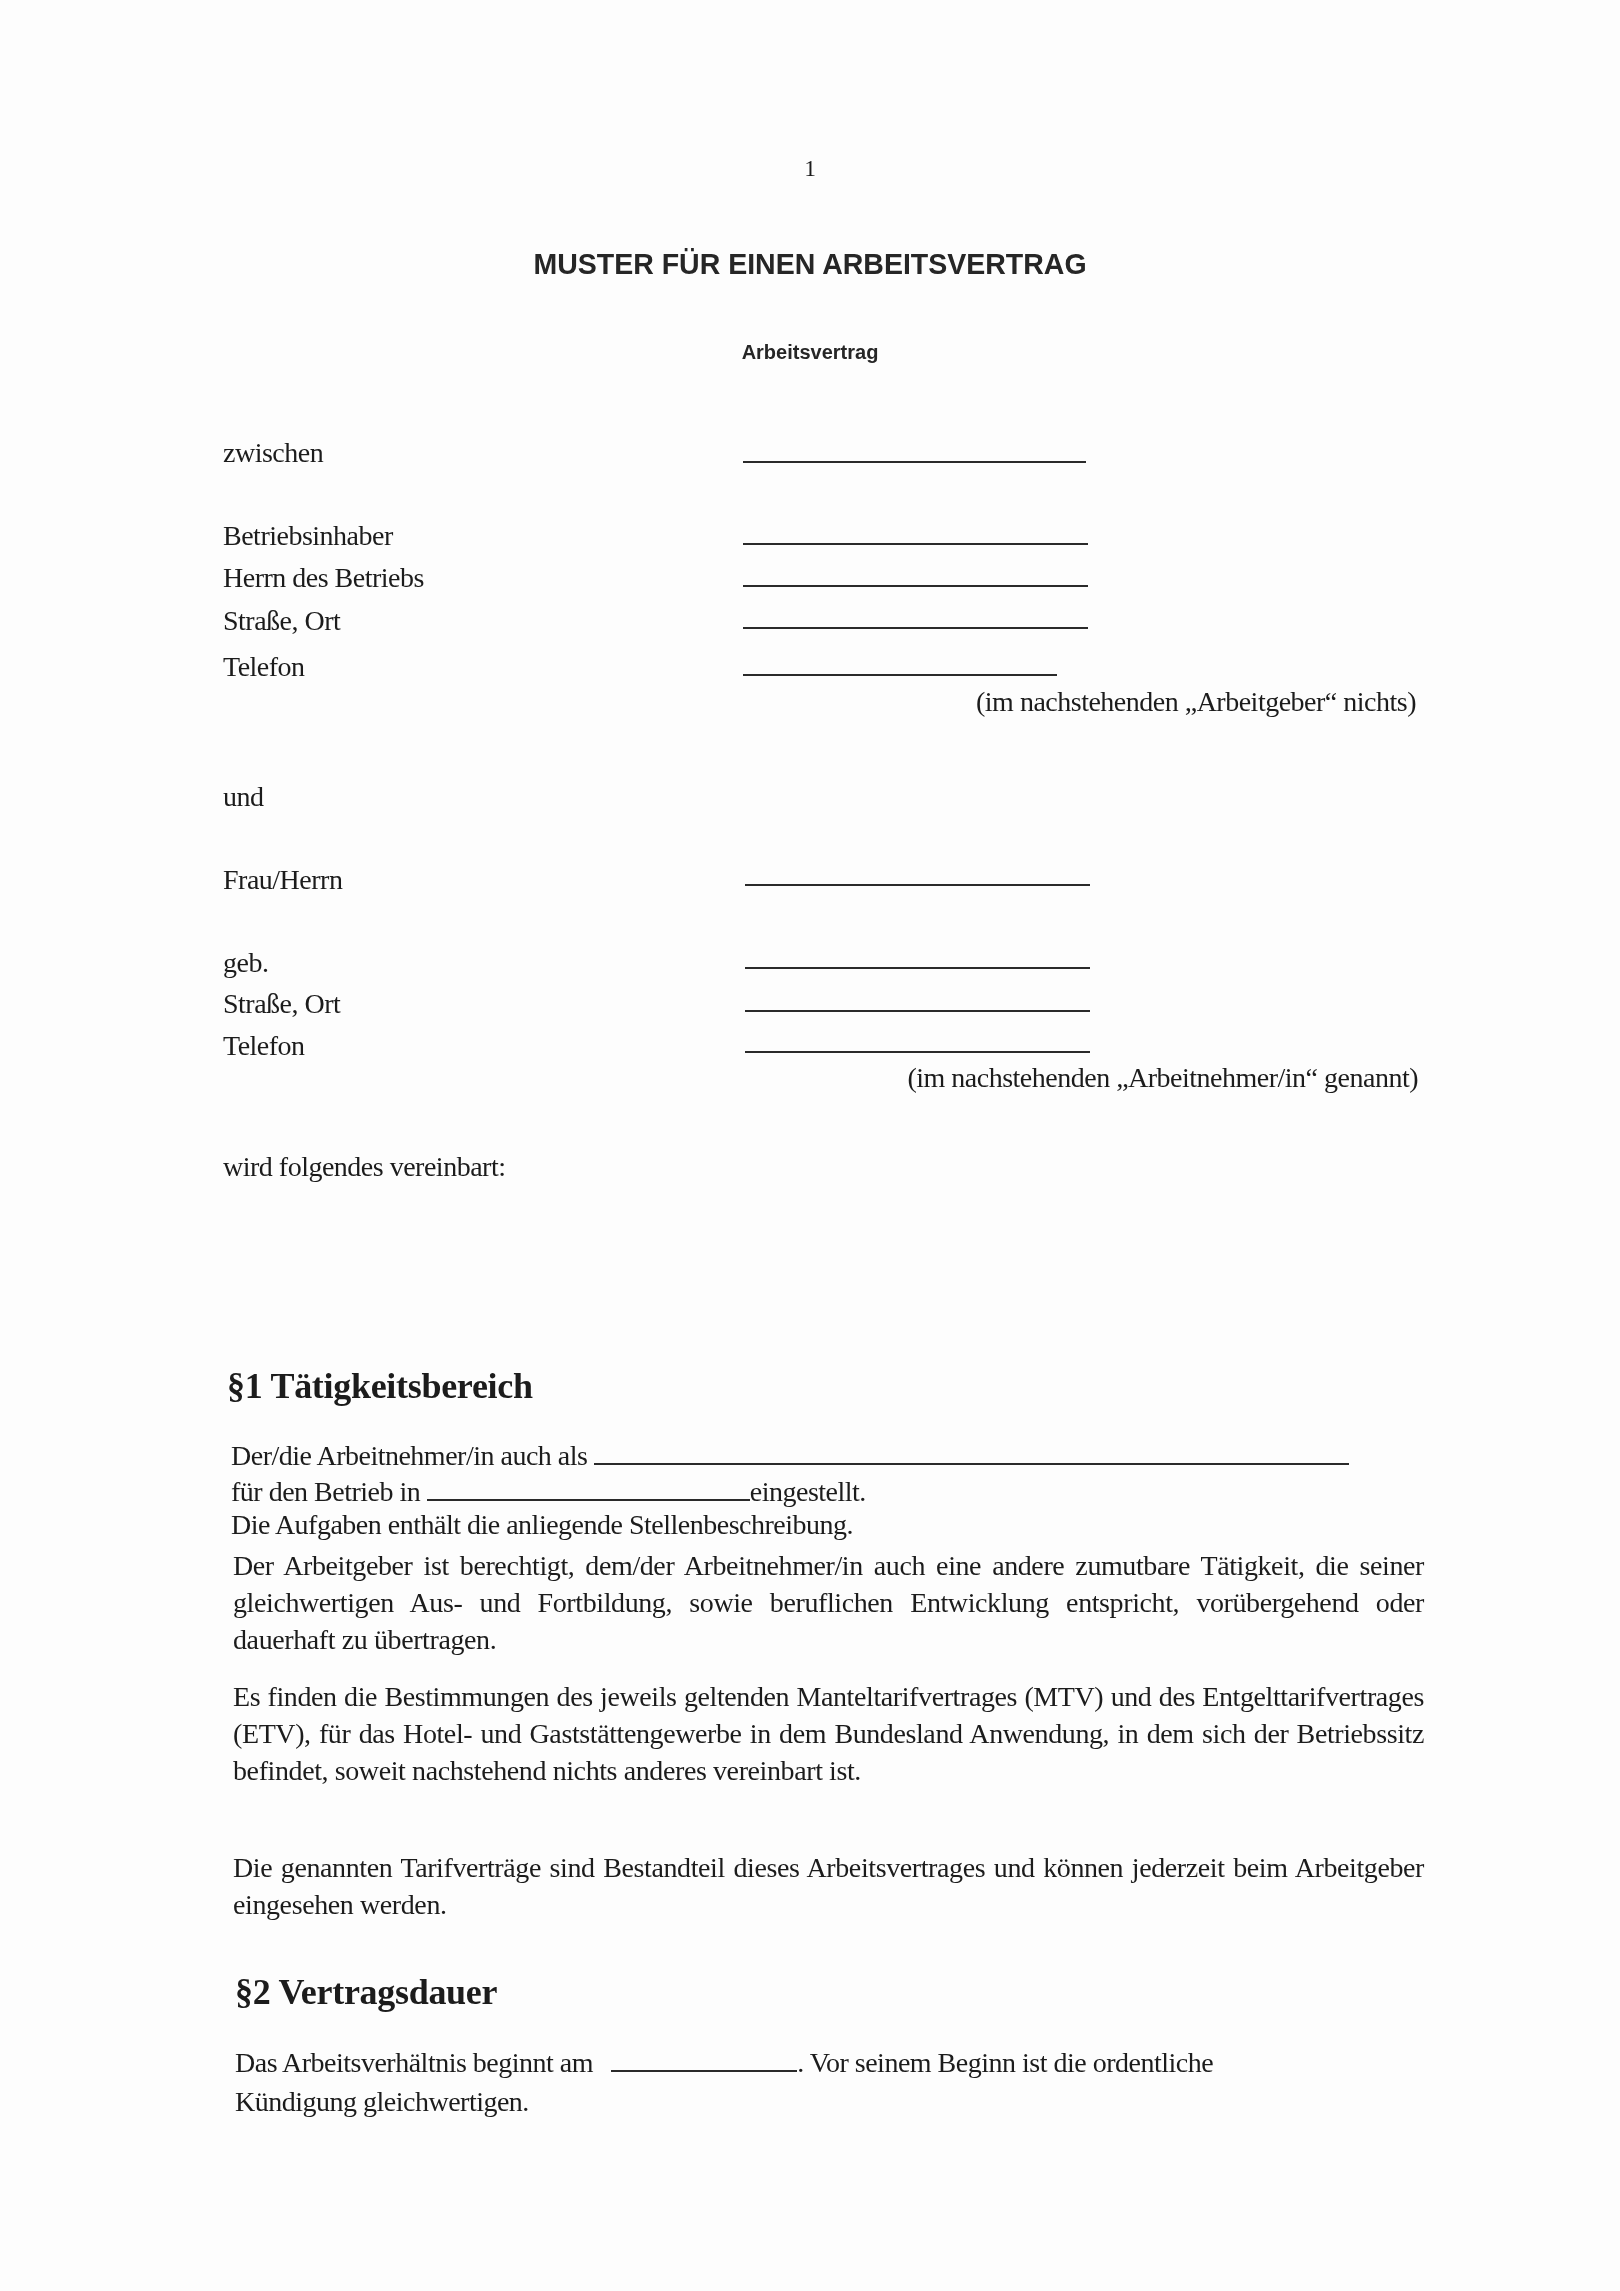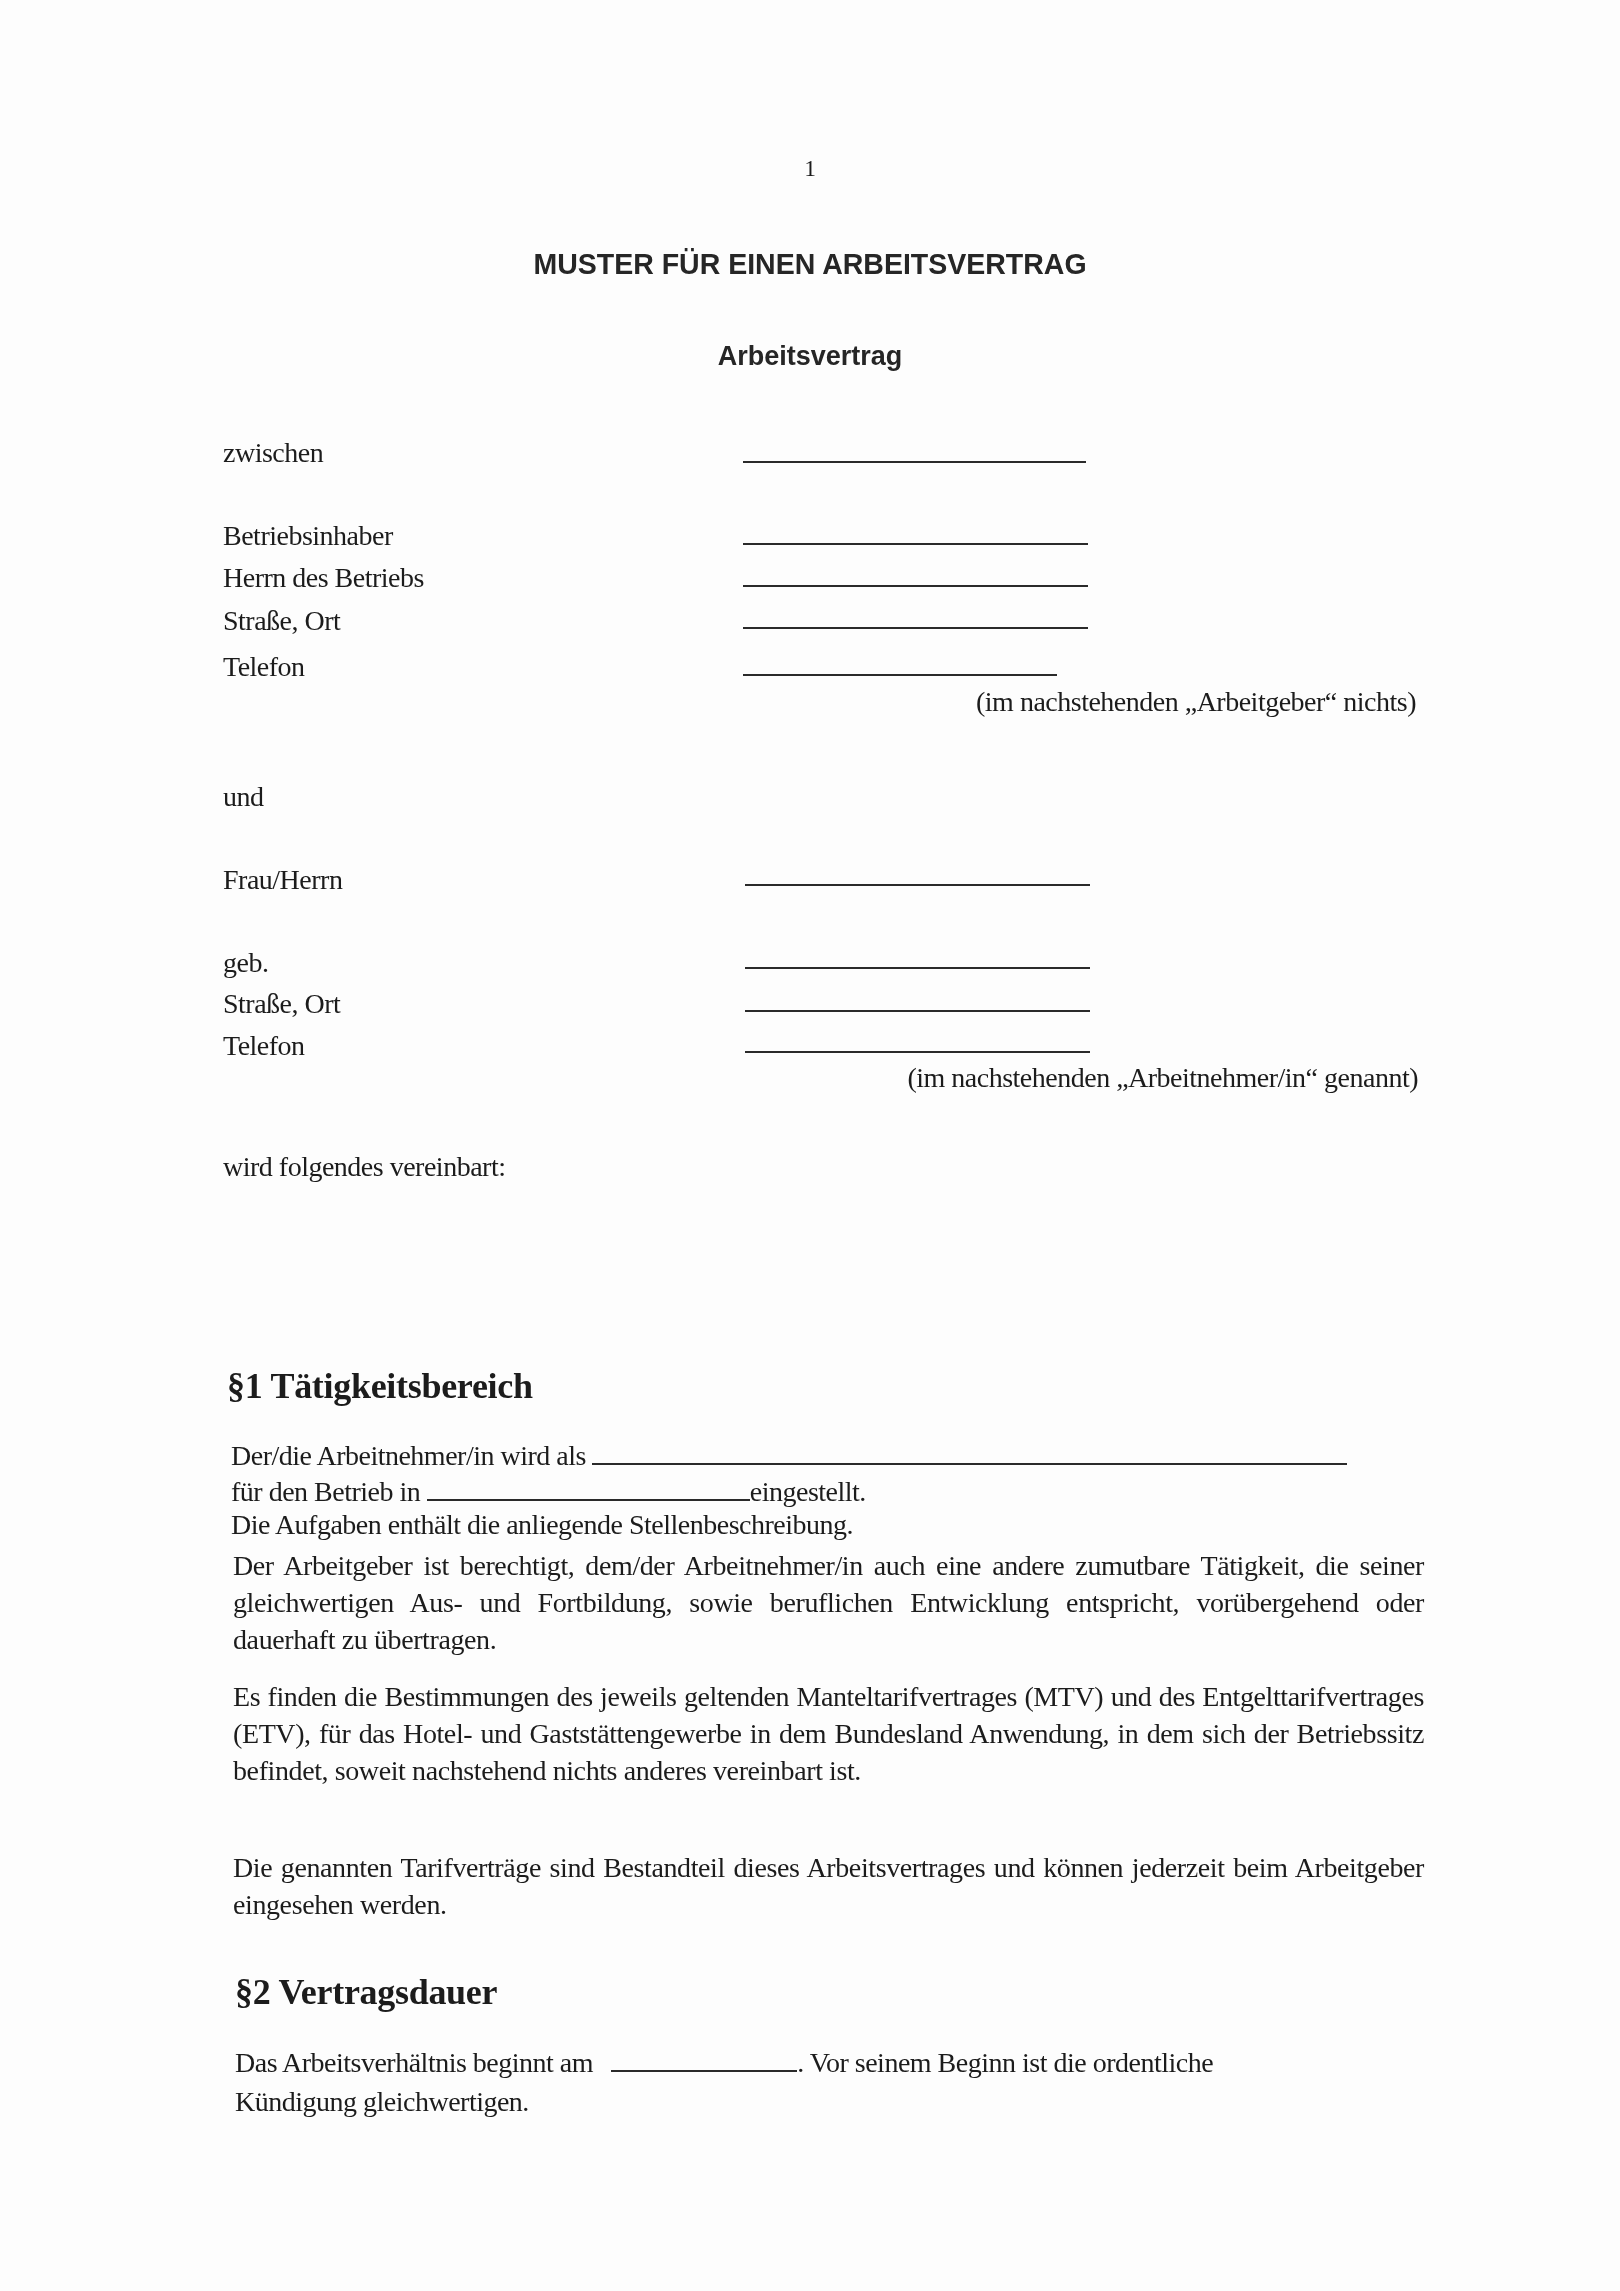--- a/index.html
+++ b/index.html
@@ -7,21 +7,21 @@
     width: 1620px; height: 2292px;
     background: #fdfdfd;
     position: relative;
     overflow: hidden;
     font-family: "Liberation Serif", "DejaVu Serif", serif;
     color: #1c1c1c;
   }
   .abs { position: absolute; white-space: nowrap; }
   .page-number { left: 0; width: 1620px; top: 155px; text-align: center; font-size: 23.5px; }
   .title { left: 0; width: 1620px; top: 247px; text-align: center; font-family: "Liberation Sans", "DejaVu Sans", sans-serif; font-weight: bold; font-size: 30px; color: #262626; transform: scaleX(0.95); }
-  .subtitle { left: 0; width: 1620px; top: 341px; text-align: center; font-family: "Liberation Sans", "DejaVu Sans", sans-serif; font-weight: bold; font-size: 27px; color: #262626; }
+  .subtitle { left: 0; width: 1620px; top: 341px; text-align: center; font-family: "Liberation Sans", "DejaVu Sans", sans-serif; font-weight: bold; font-size: 20px; color: #262626; }
   .label { font-size: 28px; letter-spacing: -0.5px; }
   .line { position: absolute; height: 2px; background: #2a2a2a; }
   .note { font-size: 28px; letter-spacing: -0.5px; }
   .heading { font-size: 36px; font-weight: bold; letter-spacing: -0.3px; }
   .para { left: 233px; width: 1191px; font-size: 28px; line-height: 37px; text-align: justify; text-align-last: left; white-space: normal; letter-spacing: -0.4px; }
   .inline-line { display: inline-block; border-bottom: 2px solid #2a2a2a; height: 25.5px; vertical-align: baseline; }
 </style>
 </head>
 <body>
 
@@ -60,21 +60,21 @@
 <div class="abs label" style="left:223px; top:1030px;">Telefon</div>
 <div class="line" style="left:745px; top:1051px; width:345px;"></div>
 
 <div class="abs note" style="left:465px; width:953px; top:1062px; text-align:right;">(im nachstehenden „Arbeitnehmer/in“ genannt)</div>
 
 <div class="abs label" style="left:223px; top:1151px;">wird folgendes vereinbart:</div>
 
 <div class="abs heading" style="left:227px; top:1365px;">§1 Tätigkeitsbereich</div>
 
 <div class="abs label" style="left:231px; top:1437px;">
-  <span>Der/die Arbeitnehmer/in wird als</span>
+  <span>Der/die Arbeitnehmer/in auch als</span>
   <span class="inline-line" style="width:755px;"></span>
 </div>
 <div class="abs label" style="left:231px; top:1473px;">
   <span>für den Betrieb in</span>
   <span class="inline-line" style="width:323px;"></span><span>eingestellt.</span>
 </div>
 <div class="abs label" style="left:231px; top:1509px;">Die Aufgaben enthält die anliegende Stellenbeschreibung.</div>
 
 <div class="abs para" style="top:1547px;">Der Arbeitgeber ist berechtigt, dem/der Arbeitnehmer/in auch eine andere zumutbare Tätigkeit, die seiner gleichwertigen Aus- und Fortbildung, sowie beruflichen Entwicklung entspricht, vorübergehend oder dauerhaft zu übertragen.</div>
 <div class="abs para" style="top:1678px;">Es finden die Bestimmungen des jeweils geltenden Manteltarifvertrages (MTV) und des Entgelttarifvertrages (ETV), für das Hotel- und Gaststättengewerbe in dem Bundesland Anwendung, in dem sich der Betriebssitz befindet, soweit nachstehend nichts anderes vereinbart ist.</div>

